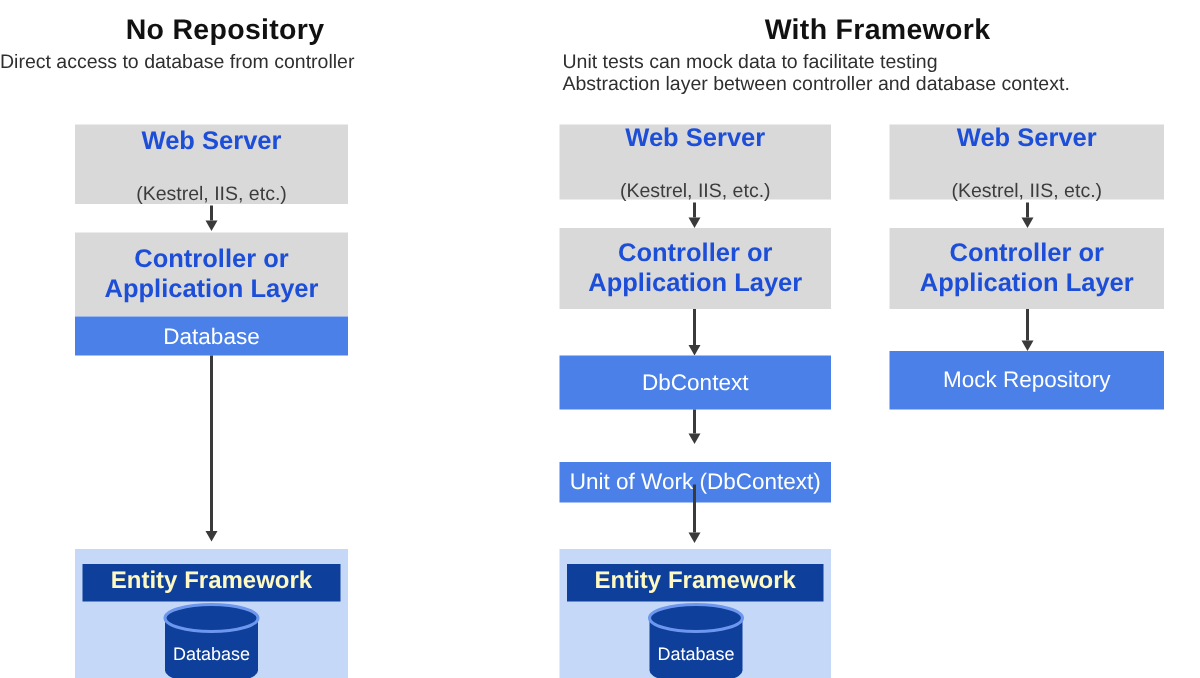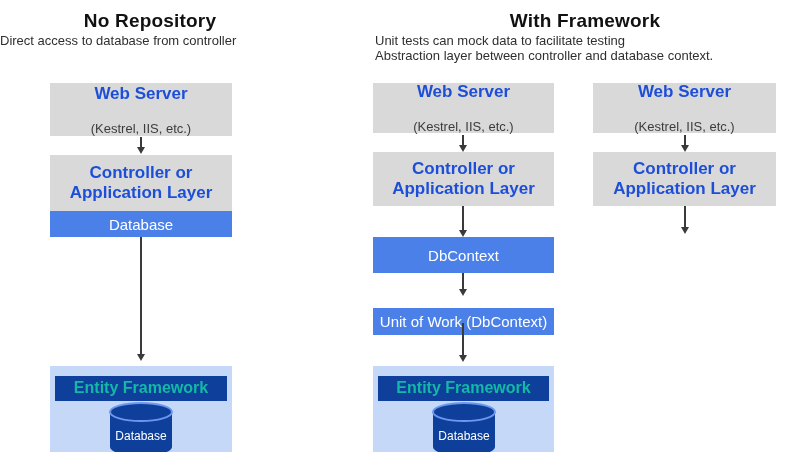--- a/index.html
+++ b/index.html
@@ -22,21 +22,21 @@
   .box-gray{position:absolute;background:var(--box-gray);display:flex;flex-direction:column;align-items:center;justify-content:center;text-align:center;}
   .box-gray .box-title{font-size:17px;font-weight:bold;color:#1d4ed8;line-height:20px;}
   .box-gray .box-sub{font-size:13px;color:#3c3c3c;line-height:15px;margin-top:17px;}
 
   .box-blue{position:absolute;background:var(--accent-blue);color:#ffffff;display:flex;align-items:center;justify-content:center;text-align:center;font-size:15px;line-height:17px;}
 
   .arrow-line{position:absolute;width:2px;background:var(--arrow);}
   .arrow-line.headed::after{content:"";position:absolute;bottom:-7px;left:50%;transform:translateX(-50%);width:0;height:0;border-left:4px solid transparent;border-right:4px solid transparent;border-top:7px solid var(--arrow);}
 
   .ef-container{position:absolute;background:var(--container-light-blue);overflow:hidden;}
-  .ef-header{margin:10px 5px 0 5px;background:var(--navy);color:#14b8a6;font-size:16px;font-weight:bold;text-align:center;padding:3px 0 4px 0;}
+  .ef-header{margin:10px 5px 0 5px;background:var(--navy);color:#fef9c3;font-size:16px;font-weight:bold;text-align:center;padding:3px 0 4px 0;}
   .cylinder-wrap{position:absolute;left:50%;transform:translateX(-50%);top:36px;}
   .cyl-label{font-size:12px;fill:#ffffff;font-family:"Liberation Sans", sans-serif;}
 </style>
 </head>
 <body>
 
 <div class="canvas">
 
   <div class="section-title" style="left:0;width:300px;top:10px;">No Repository</div>
   <div class="section-subtitle" style="left:0;width:300px;top:33px;">Direct access to database from controller</div>
@@ -114,14 +114,15 @@
 
   <div class="arrow-line headed" style="left:684px;top:135px;height:10px;"></div>
 
   <div class="box-gray" style="left:593px;top:152px;width:183px;height:54px;">
     <div class="box-title">Controller or</div>
     <div class="box-title">Application Layer</div>
   </div>
 
   <div class="arrow-line headed" style="left:684px;top:206px;height:21px;"></div>
 
+  <div class="box-blue" style="left:593px;top:234px;width:183px;height:39px;">Mock Repository</div>
 
 </div>
 
 </body></html>

